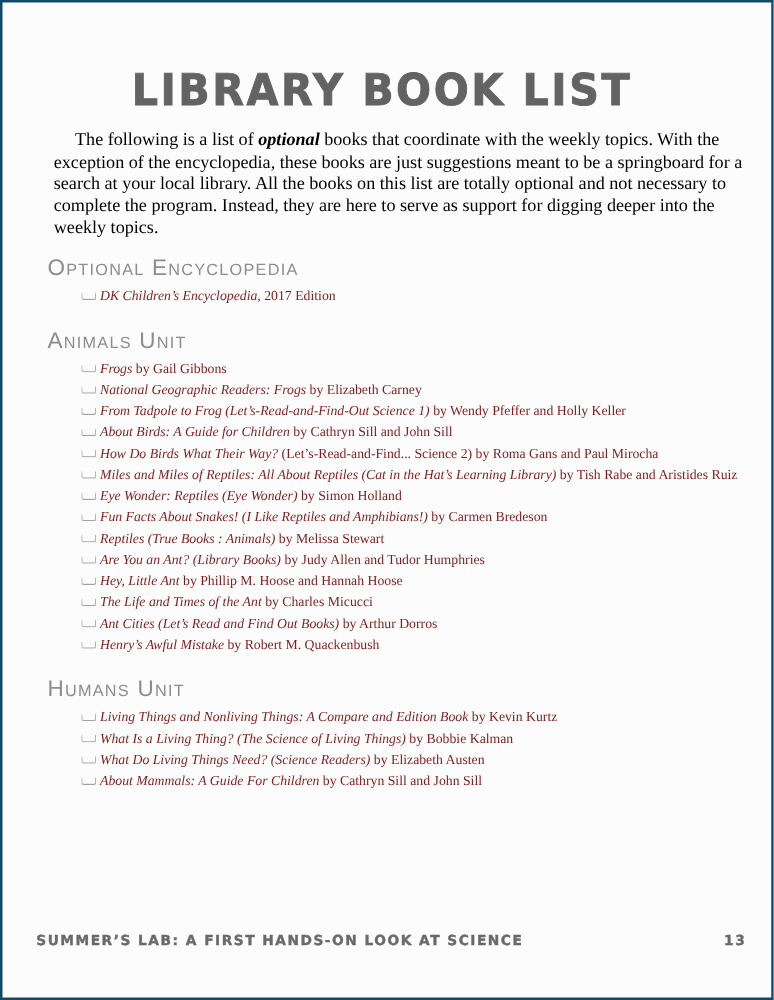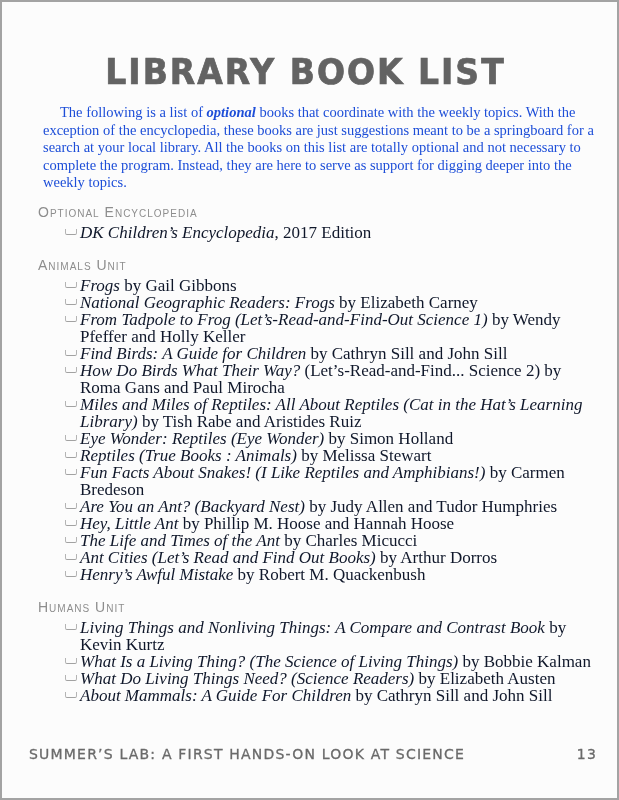--- a/index.html
+++ b/index.html
@@ -1,21 +1,21 @@
 <!DOCTYPE html>
 <html><head>
 <meta charset="utf-8">
 <style>
   html,body { margin:0; padding:0; background:#e8e8e8; }
   .page {
     position:relative;
     width:619px; height:800px;
     box-sizing:border-box;
     background:#fcfcfc;
-    border:2px solid #a3a3a3;
+    border:2px solid #0c4a6e;
     overflow:hidden;
     padding:49px 22px 0 0;
     font-family:"Liberation Serif", serif;
   }
   h1.doc-title {
     margin:0 0 14px 14px;
     text-align:center;
     font-family:"DejaVu Sans", sans-serif;
     font-weight:bold;
     font-size:33px;
@@ -23,63 +23,63 @@
     color:#636363;
     -webkit-text-stroke:0.7px #636363;
     transform:scaleY(1.06);
     transform-origin:top center;
     white-space:nowrap;
   }
   .intro {
     margin:0 0 0 41px;
     font-size:14.5px;
     line-height:17.5px;
-    color:#1d4ed8;
+    color:#000000;
     text-indent:17px;
   }
   .intro .opt { font-style:italic; font-weight:bold; }
   h2.unit-heading {
     margin:12px 0 4px 36px;
     font-family:"Liberation Sans", sans-serif;
     font-variant:small-caps;
     font-weight:400;
-    font-size:14px;
+    font-size:18px;
     letter-spacing:1px;
     color:#8d8d8d;
   }
   h2.unit-heading.gap { margin-top:16px; }
   ul.book-list {
     margin:0; padding:0 0 0 78px;
     list-style:none;
   }
   ul.book-list li {
     position:relative;
-    font-size:17px;
+    font-size:11px;
     line-height:17px;
-    color:#0f172a;
+    color:#7f1d1d;
   }
   ul.book-list li em { font-style:italic; }
   .cb {
     position:absolute;
     left:-15px; top:5px;
     width:10px; height:5px;
     border-left:1px solid #b4b4b4;
     border-right:1px solid #b4b4b4;
     border-bottom:1.5px solid #a2a2a2;
     border-radius:0 0 2px 2px;
   }
   footer.page-footer {
     position:absolute;
     left:27px; right:20px; top:744px;
     display:flex;
     justify-content:space-between;
     align-items:baseline;
     font-family:"DejaVu Sans", sans-serif;
-    font-weight:normal;
-    font-size:14px;
+    font-weight:bold;
+    font-size:11px;
     letter-spacing:1.2px;
     color:#6a6a6a;
     -webkit-text-stroke:0.3px #6a6a6a;
   }
 </style>
 </head>
 <body>
 
 <div class="page">
 
@@ -93,37 +93,37 @@
         <ul class="book-list">
           <li><span class="cb"></span><em>DK Children’s Encyclopedia</em><span>, 2017 Edition</span></li>
         </ul>
       </section>
       <section>
         <h2 class="unit-heading gap">Animals Unit</h2>
         <ul class="book-list">
           <li><span class="cb"></span><em>Frogs</em><span> by Gail Gibbons</span></li>
           <li><span class="cb"></span><em>National Geographic Readers: Frogs</em><span> by Elizabeth Carney</span></li>
           <li><span class="cb"></span><em>From Tadpole to Frog (Let’s-Read-and-Find-Out Science 1)</em><span> by Wendy Pfeffer and Holly Keller</span></li>
-          <li><span class="cb"></span><em>Find Birds: A Guide for Children</em><span> by Cathryn Sill and John Sill</span></li>
+          <li><span class="cb"></span><em>About Birds: A Guide for Children</em><span> by Cathryn Sill and John Sill</span></li>
           <li><span class="cb"></span><em>How Do Birds What Their Way?</em><span> (Let’s-Read-and-Find... Science 2) by Roma Gans and Paul Mirocha</span></li>
           <li><span class="cb"></span><em>Miles and Miles of Reptiles: All About Reptiles (Cat in the Hat’s Learning Library)</em><span> by Tish Rabe and Aristides Ruiz</span></li>
           <li><span class="cb"></span><em>Eye Wonder: Reptiles (Eye Wonder)</em><span> by Simon Holland</span></li>
+          <li><span class="cb"></span><em>Fun Facts About Snakes! (I Like Reptiles and Amphibians!)</em><span> by Carmen Bredeson</span></li>
           <li><span class="cb"></span><em>Reptiles (True Books : Animals)</em><span> by Melissa Stewart</span></li>
-          <li><span class="cb"></span><em>Fun Facts About Snakes! (I Like Reptiles and Amphibians!)</em><span> by Carmen Bredeson</span></li>
-          <li><span class="cb"></span><em>Are You an Ant? (Backyard Nest)</em><span> by Judy Allen and Tudor Humphries</span></li>
+          <li><span class="cb"></span><em>Are You an Ant? (Library Books)</em><span> by Judy Allen and Tudor Humphries</span></li>
           <li><span class="cb"></span><em>Hey, Little Ant</em><span> by Phillip M. Hoose and Hannah Hoose</span></li>
           <li><span class="cb"></span><em>The Life and Times of the Ant</em><span> by Charles Micucci</span></li>
           <li><span class="cb"></span><em>Ant Cities (Let’s Read and Find Out Books)</em><span> by Arthur Dorros</span></li>
           <li><span class="cb"></span><em>Henry’s Awful Mistake</em><span> by Robert M. Quackenbush</span></li>
         </ul>
       </section>
       <section>
         <h2 class="unit-heading gap">Humans Unit</h2>
         <ul class="book-list">
-          <li><span class="cb"></span><em>Living Things and Nonliving Things: A Compare and Contrast Book</em><span> by Kevin Kurtz</span></li>
+          <li><span class="cb"></span><em>Living Things and Nonliving Things: A Compare and Edition Book</em><span> by Kevin Kurtz</span></li>
           <li><span class="cb"></span><em>What Is a Living Thing? (The Science of Living Things)</em><span> by Bobbie Kalman</span></li>
           <li><span class="cb"></span><em>What Do Living Things Need? (Science Readers)</em><span> by Elizabeth Austen</span></li>
           <li><span class="cb"></span><em>About Mammals: A Guide For Children</em><span> by Cathryn Sill and John Sill</span></li>
         </ul>
       </section>
     </div>
 
   <footer class="page-footer">
     <span>SUMMER’S LAB: A FIRST HANDS-ON LOOK AT SCIENCE</span>
     <span>13</span>

